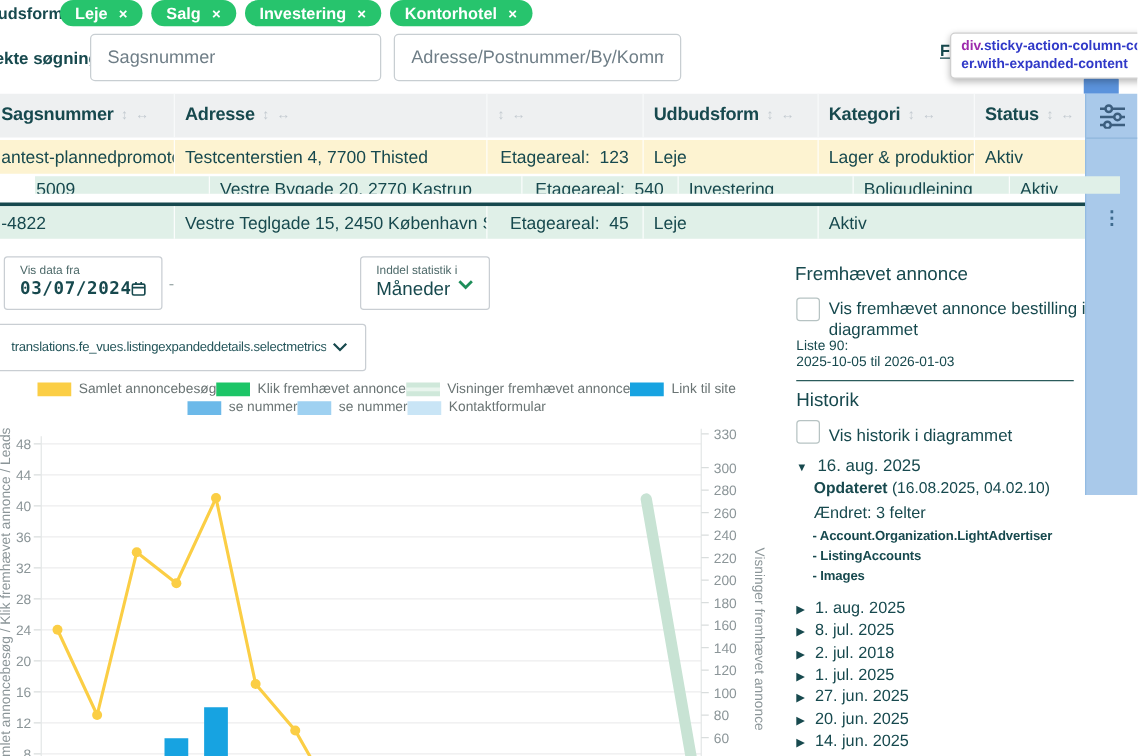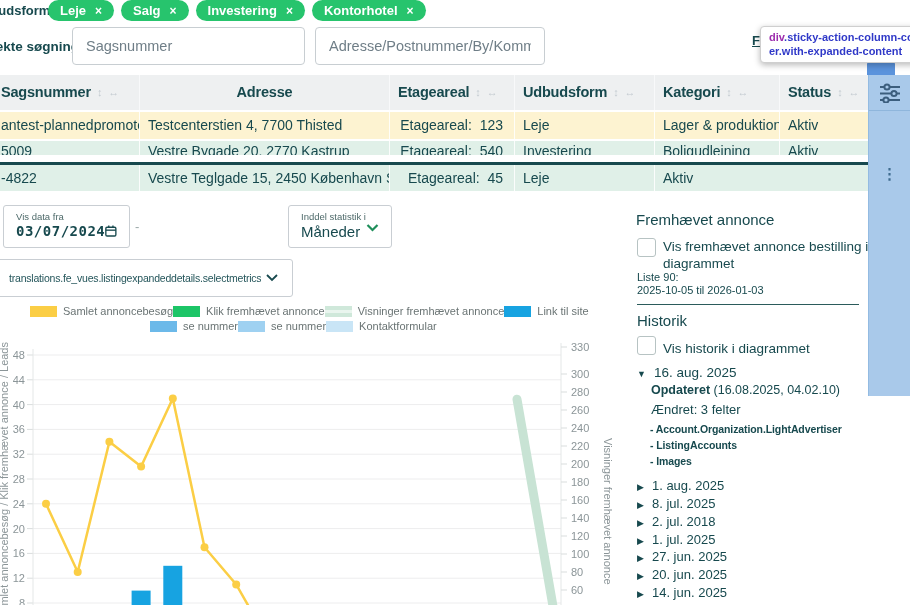--- a/index.html
+++ b/index.html
@@ -26,28 +26,28 @@
   .tt-cls{color:#3039c8;}
   
   .thead{left:0;top:75px;width:868px;height:35px;background:#eef0f1;display:flex;}
   .th{box-sizing:border-box;height:35px;line-height:35px;padding:0 8px;display:flex;align-items:center;gap:6px;
       font-size:14.5px;font-weight:700;letter-spacing:-0.2px;border-right:1px solid #f8f9fa;white-space:nowrap;cursor:pointer;}
   .sort-ico{color:#c3cad0;font-size:11px;font-weight:400;cursor:pointer;}
   .trow{left:0;display:flex;width:868px;}
   .cell{box-sizing:border-box;padding:0 8px;white-space:pre;overflow:hidden;font-size:14px;
         border-right:1px solid rgba(255,255,255,.85);}
   .c1{width:140px;padding-left:1px;}
-  .c2{width:250px;flex-direction:column;}
+  .c2{width:250px;}
   .c3{width:125px;text-align:right;padding-right:11px;}
   .c4{width:140px;}
   .c5{width:125px;}
   .c6{width:88px;border-right:none;}
   .row-yellow{top:112px;height:27px;line-height:27px;background:#fdf3d1;}
   .row-yellow .cell{line-height:27px;}
-  .row-green1{top:141px;height:14px;background:#e0f0e8;}
+  .row-green1{top:141px;height:14px;background:#e0f0e8;margin-left:28px;}
   .row-green1 .cell{line-height:21px;}
   .row-divider{left:0;top:162px;width:868px;height:3px;background:#17494e;}
   .row-green2{top:165px;height:26px;background:#e0f0e8;}
   .row-green2 .cell{line-height:26px;}
   
   .sticky-col{left:868px;top:75px;width:42px;height:321px;background:#a9c9ea;border-left:1px solid #93bbe2;}
   .sticky-col .head{height:35px;border-bottom:1px solid #8fb6dc;display:flex;align-items:center;justify-content:center;}
   .kebab{position:absolute;left:13px;top:90px;font-size:15px;color:#3f6b8f;font-weight:700;letter-spacing:0;}
   
   .ctrl-box{box-sizing:border-box;border:1px solid #c9ced3;border-radius:3px;background:#fff;}
@@ -118,21 +118,20 @@
       <span>Sagsnummer</span>
       <span class="sort-ico">↕</span>
       <span class="sort-ico">↔</span>
     </div>
     <div class="th c2">
       <span>Adresse</span>
       <span class="sort-ico">↕</span>
       <span class="sort-ico">↔</span>
     </div>
     <div class="th c3" style="text-align:left;padding-right:8px;">
-      <span>Etageareal</span>
       <span class="sort-ico">↕</span>
       <span class="sort-ico">↔</span>
     </div>
     <div class="th c4">
       <span>Udbudsform</span>
       <span class="sort-ico">↕</span>
       <span class="sort-ico">↔</span>
     </div>
     <div class="th c5">
       <span>Kategori</span>

